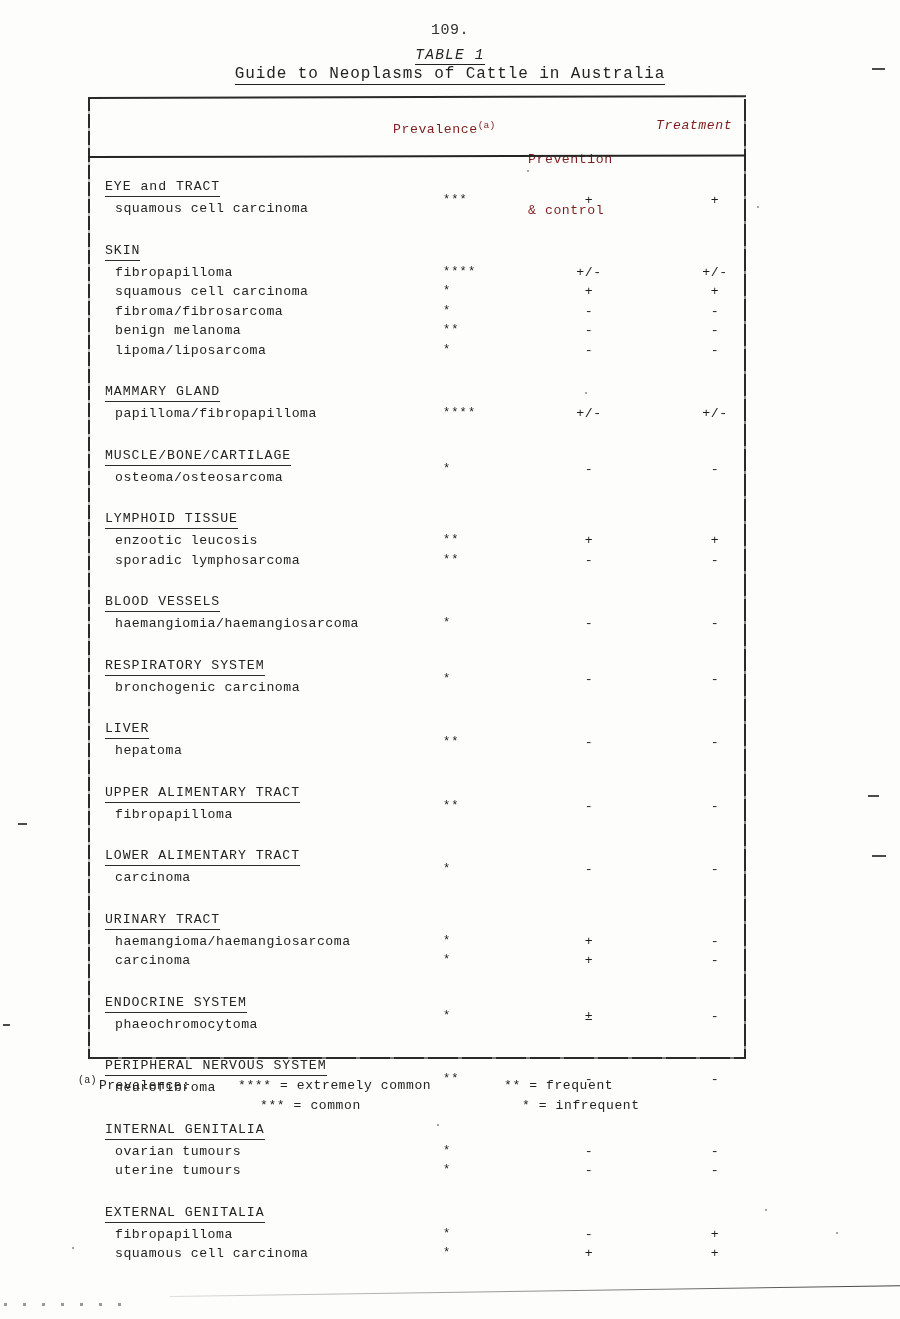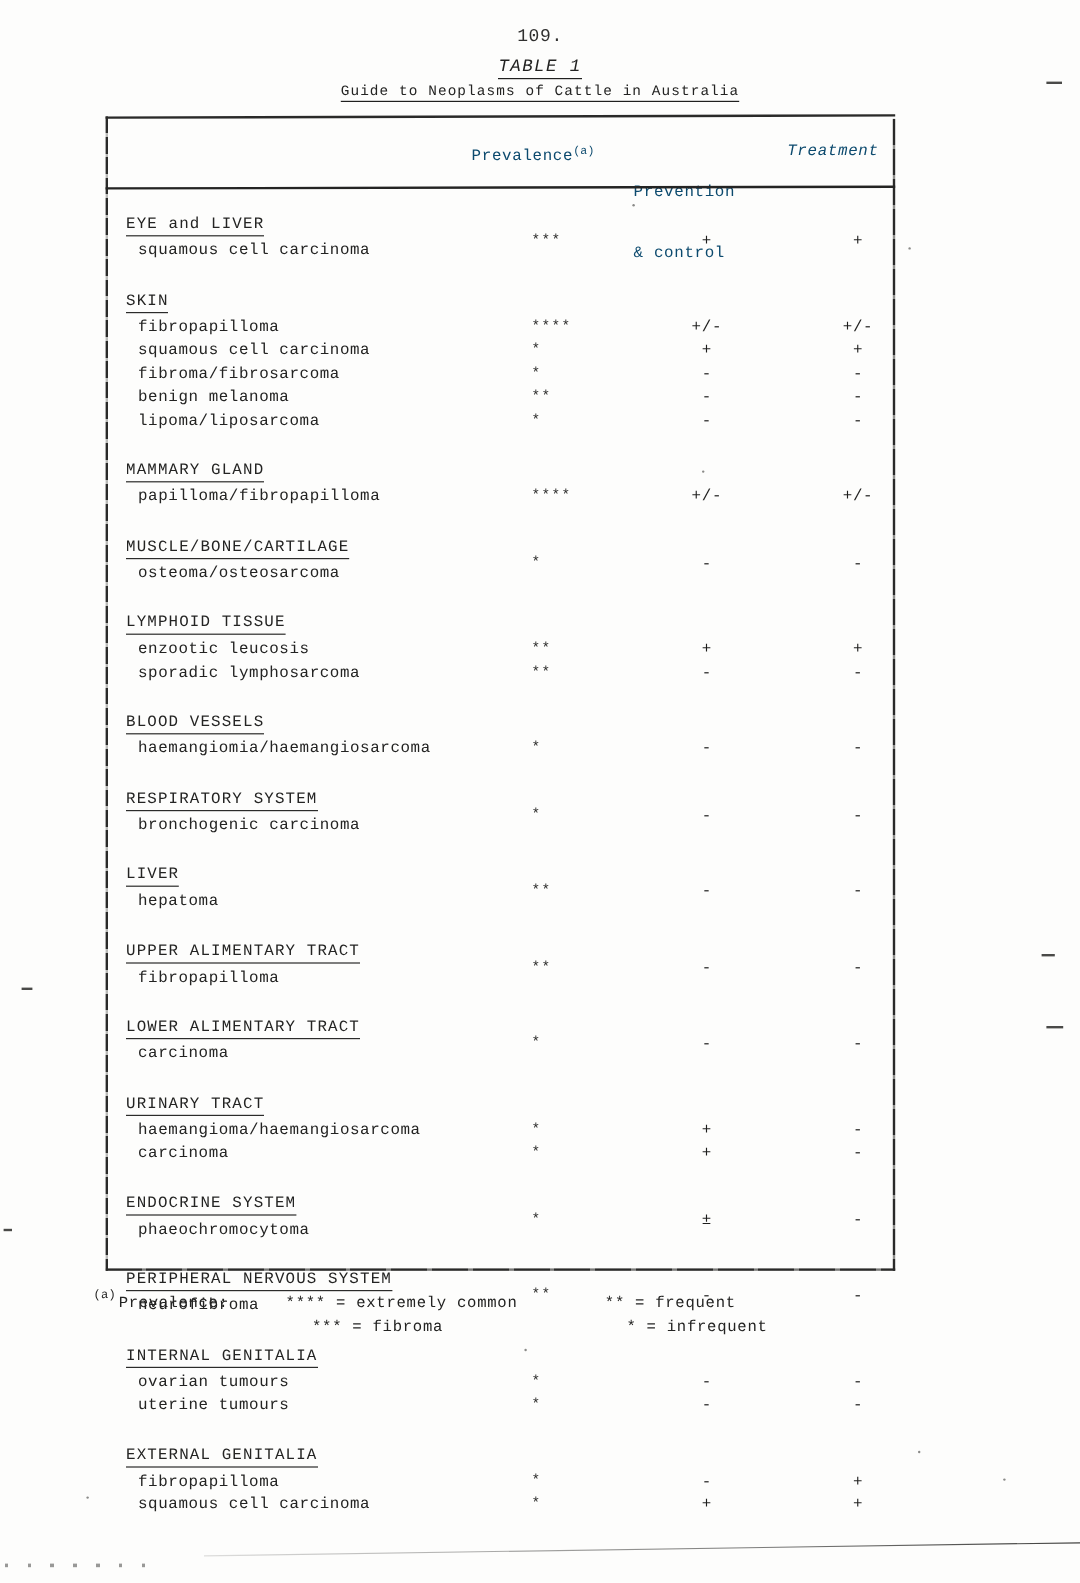--- a/index.html
+++ b/index.html
@@ -44,21 +44,21 @@
     font-size: 14.5px;
     letter-spacing: 1.2px;
     display: inline-block;
     border-bottom: 1.6px solid #20201f;
     padding-bottom: 1px;
     color: #232322;
     font-style: italic;
   }
   .table-caption {
     margin-top: 0;
-    font-size: 12px;
+    font-size: 16px;
     letter-spacing: 0.9px;
     display: inline-block;
     border-bottom: 1.6px solid #20201f;
     padding-bottom: 1px;
     color: #232322;
   }
 
   
   .table-frame {
     position: absolute;
@@ -99,21 +99,21 @@
     position: absolute;
     left: 0;
     top: 0;
     width: 658px;
     height: 59px;
   }
   .ch {
     position: absolute;
     font-size: 13.2px;
     letter-spacing: 0.55px;
-    color: #0c4a6e;
+    color: #7f1d1d;
     line-height: 17px;
     white-space: pre;
   }
   .ch-primary   { left: 22px;  top: 20px; }
   .ch-prev      { left: 305px; top: 20px; }
   .ch-prevctl   { left: 440px; top: 20px; }
   .ch-treat     { left: 568px; top: 20px; font-style: italic; }
   .sup {
     font-size: 9.6px;
     vertical-align: super;
@@ -265,21 +265,21 @@
       <div class="ch ch-prevctl">
         <div>Prevention</div>
         <div>&amp; control</div>
       </div>
       <div class="ch ch-treat">Treatment</div>
     </div>
 
     <div class="header-rule"></div>
 
     <div class="table-body" id="table-body">
-        <div class="section"><div class="section-heading">EYE and LIVER</div><div class="rows">
+        <div class="section"><div class="section-heading">EYE and TRACT</div><div class="rows">
             <div class="row raised">
               <div class="row-label">squamous cell carcinoma</div>
               <div class="cell cell-prev">***</div>
               <div class="cell cell-ctl">+</div>
               <div class="cell cell-treat">+</div>
             </div>
           </div></div>
         <div class="section"><div class="section-heading">SKIN</div><div class="rows">
             <div class="row">
               <div class="row-label">fibropapilloma</div>
@@ -444,21 +444,21 @@
   </div>
 
   <div class="footnote">
     <div class="fn-line">
       <span class="fn-sup">(a)</span>
       <span class="fn-label">Prevalence:</span>
       <span class="fn-a">**** = extremely common</span>
       <span class="fn-c">** = frequent</span>
     </div>
     <div class="fn-line">
-      <span class="fn-b" style="left:182px;">*** = fibroma</span>
+      <span class="fn-b" style="left:182px;">*** = common</span>
       <span class="fn-d">* = infrequent</span>
     </div>
   </div>
 
   <div class="margin-mark mk-1"></div>
   <div class="margin-mark mk-2"></div>
   <div class="margin-mark mk-3"></div>
   <div class="margin-mark mk-4"></div>
   <div class="margin-mark mk-5"></div>
 

